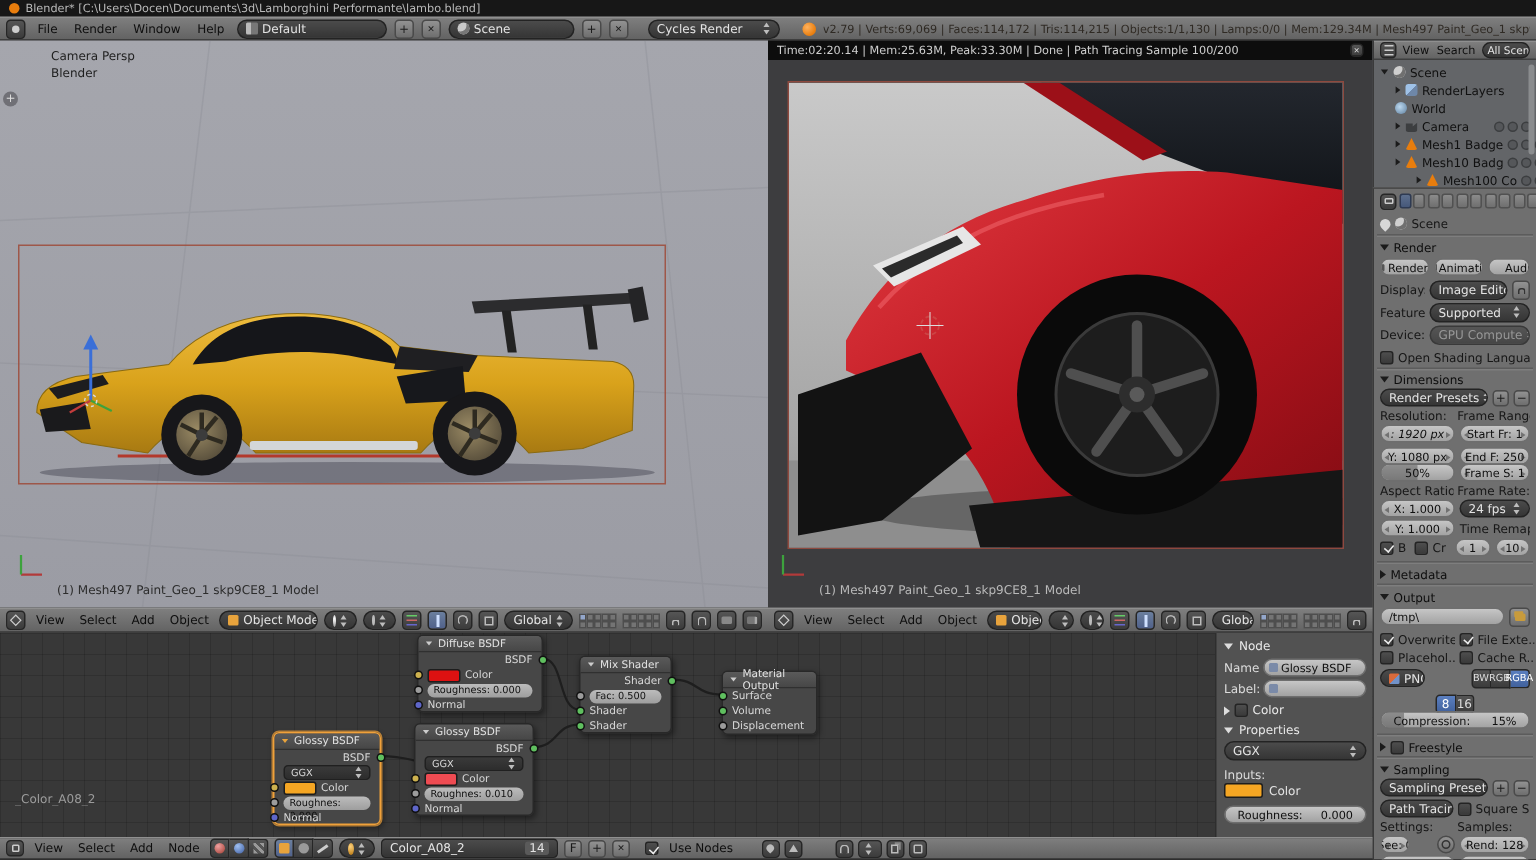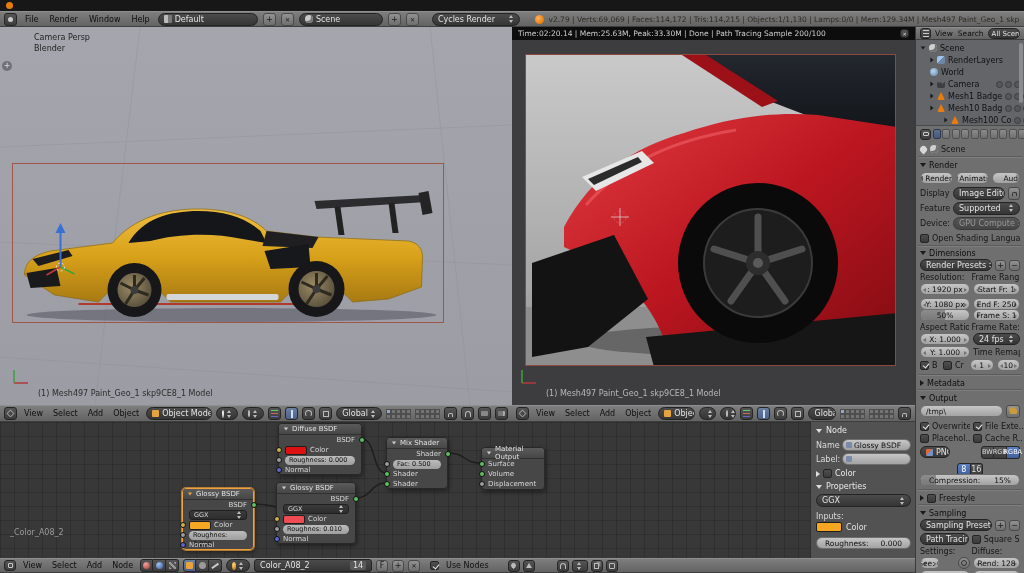--- a/index.html
+++ b/index.html
@@ -50,20 +50,21 @@
   .otgl{width:7px;height:7px;border-radius:50%;background:#55575a;border:1px solid #3c3e40;flex:none;}
   .ptab{width:8px;height:10px;background:linear-gradient(#8b8b8b,#6f6f6f);border:1px solid #515151;border-radius:2px;flex:none;}
   .ptab.on{background:linear-gradient(#5d6f8d,#46587a);border-color:#2e3a52;}
   .divider{position:absolute;left:2px;right:2px;height:1px;background:#5c5c5c;box-shadow:0 1px 0 #7e7e7e;}
 </style>
 </head>
 <body>
 
 <div class="abs" style="left:0;top:0;width:1024px;height:11px;background:#171717;display:flex;align-items:center;gap:4px;padding:0 6px;">
   <span style="width:7px;height:7px;border-radius:50%;background:#e87d0d;flex:none;"></span>
+  <span class="lbl" style="color:#b9b9b9;font-size:7.5px;">Blender* [C:\Users\Docen\Documents\3d\Lamborghini Performante\lambo.blend]</span>
 </div>
 
 <div class="abs bar" style="left:0;top:11px;width:1024px;height:16px;">
   <span class="iboxd">
       <span style="width:5px;height:5px;border-radius:50%;background:#ccc;"></span>
     </span>
   <span class="menu">File</span>
   <span class="menu">Render</span>
   <span class="menu">Window</span>
   <span class="menu">Help</span>
@@ -172,21 +173,21 @@
   <div class="abs" style="left:2px;top:34px;width:10px;height:10px;border-radius:50%;background:rgba(90,90,95,.7);color:#ddd;font-size:8px;line-height:9px;text-align:center;">+</div>
   <svg class="abs" width="22" height="22" style="left:10px;top:340px;">
     <line x1="4" y1="16" x2="18" y2="16" stroke="#b23a3a" stroke-width="1.5"></line>
     <line x1="4" y1="16" x2="4" y2="3" stroke="#3da23d" stroke-width="1.5"></line>
   </svg>
   <div class="abs lbl" style="left:38px;top:362px;color:#2c2c2c;">(1) Mesh497 Paint_Geo_1 skp9CE8_1 Model</div>
 </div>
 
 <div class="abs" style="left:512px;top:27px;width:403px;height:378px;background:#3d3d3f;overflow:hidden;">
   <div class="abs" style="left:0;top:0;width:403px;height:13px;background:#0d0d0d;display:flex;align-items:center;padding:0 6px;">
-    <span class="lbl" style="color:#cfcfcf;font-size:7.5px;">Time:02:20.14 | Mem:25.63M, Peak:33.30M | Done | Path Tracing Sample 200/100</span>
+    <span class="lbl" style="color:#cfcfcf;font-size:7.5px;">Time:02:20.14 | Mem:25.63M, Peak:33.30M | Done | Path Tracing Sample 100/200</span>
     <span class="iboxd" style="margin-left:auto;width:9px;height:9px;font-size:5px;">✕</span>
   </div>
 
   <div class="abs" style="left:13px;top:27px;width:371px;height:312px;border:1px solid rgba(210,84,62,.55);overflow:hidden;">
     <svg viewBox="0 0 371 312" width="371" height="312">
       <defs>
         <linearGradient id="bgg" x1="0" y1="0" x2="0" y2="1">
           <stop offset="0" stop-color="#c9c9c9"></stop>
             <stop offset=".75" stop-color="#a6a6a6"></stop>
             <stop offset="1" stop-color="#8f8f8f"></stop>
@@ -397,21 +398,21 @@
         <span class="udarr"></span>
       </span>
     <span class="ibox" style="width:11px;height:11px;">+</span>
     <span class="ibox" style="width:11px;height:11px;">−</span>
   </div>
   <div class="prow" style="top:147px;height:9px;">
     <span class="col2 lbl">Resolution:</span>
     <span class="col2 lbl">Frame Range:</span>
   </div>
   <div class="prow" style="top:157px;">
-    <span class="pill" style="width:50%;">
+    <span class="pill" style="width:50%;font-style:italic;">
         <span class="la"></span>
         <span>: 1920 px</span>
         <span class="ra"></span>
       </span>
     <span class="pill" style="flex:1;">
         <span class="la"></span>
         <span>Start Fr: 1</span>
         <span class="ra"></span>
       </span>
   </div>
@@ -563,21 +564,21 @@
   </div>
   <div class="prow" style="top:407px;">
     <span class="ddark" style="width:56px;height:12px;">
         <span>Path Tracing</span>
       </span>
     <span class="chk"></span>
     <span class="lbl">Square S...</span>
   </div>
   <div class="prow" style="top:421px;height:9px;">
     <span class="col2 lbl">Settings:</span>
-    <span class="col2 lbl">Diffuse:</span>
+    <span class="col2 lbl">Samples:</span>
   </div>
   <div class="prow" style="top:431px;">
     <span class="col2" style="gap:18px;">
       <span class="pill" style="flex:1;">
           <span class="la"></span>
           <span>See: 0</span>
           <span class="ra"></span>
         </span>
       <span class="ibox" style="width:12px;height:12px;border-radius:50%;">
           <span style="width:6px;height:6px;border:1px solid #333;border-radius:50%;"></span>

